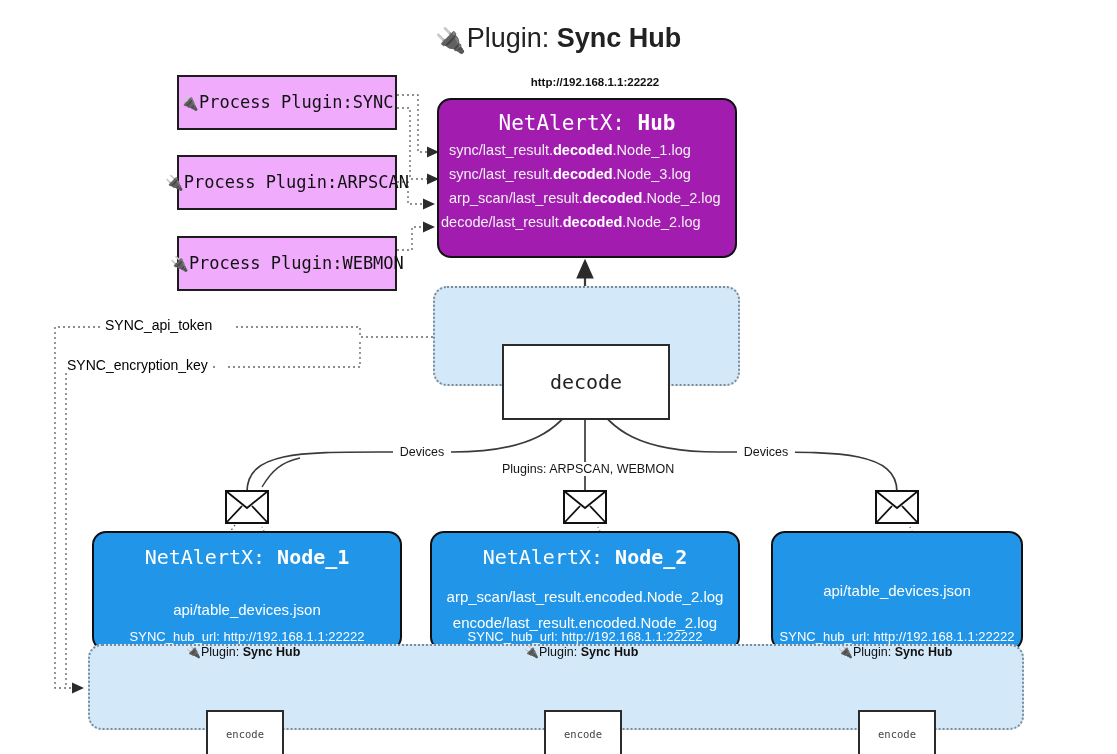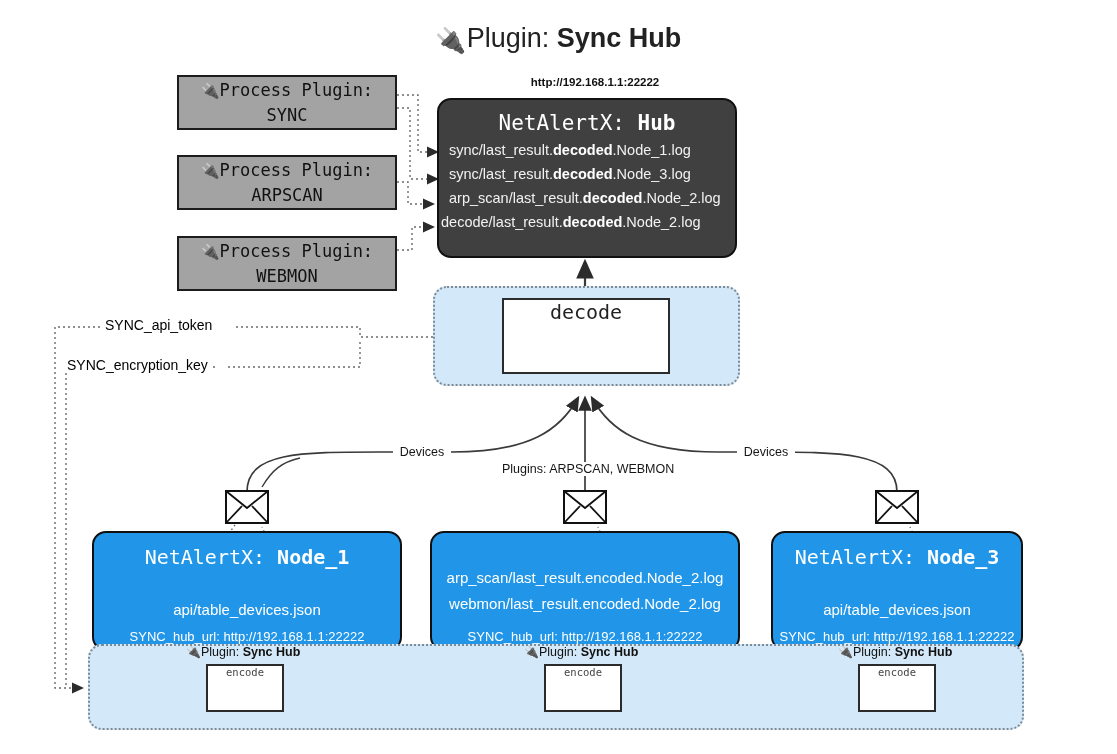--- a/index.html
+++ b/index.html
@@ -23,39 +23,39 @@
     line-height:44px;
     color:#222;
     white-space:nowrap;
   }
   #title .plug{font-size:25px;display:inline-block;transform:translateY(2px);}
   #title .lead{font-weight:400;}
   #title .strong{font-weight:bold;}
 
   
   .procbox{
-    background:#a3a3a3;
+    background:#f0abfc;
     border:2px solid #1c1c1c;
     font-family:"DejaVu Sans Mono","Liberation Mono",monospace;
     font-size:17px;
     color:#111;
     text-align:center;
     display:flex;
-    flex-direction:column;
+    flex-direction:row;
     align-items:center;
     justify-content:center;
     line-height:1.45;
   }
   .procbox .l1{white-space:nowrap;}
   .procbox .l2{white-space:nowrap;}
   .procbox .plug{font-size:15px;}
 
   
   #hub{
-    background:#404040;
+    background:#a21caf;
     border:2px solid #111;
     border-radius:14px;
     color:#ffffff;
     padding-top:8px;
   }
   #hub .hubtitle{
     font-family:"DejaVu Sans Mono","Liberation Mono",monospace;
     font-size:21px;
     text-align:center;
     line-height:30px;
@@ -81,22 +81,23 @@
 
   
   .bluebox{
     background:#d3e8f8;
     border:2px dotted #7c8b96;
     border-radius:14px;
   }
   .whitebox{
     background:#ffffff;
     border:2px solid #2b2b2b;
-    display:flex;align-items:flex-start;justify-content:center;
+    display:flex;align-items:center;justify-content:center;
     color:#333;
+    margin-top:46px;
   }
   #decodebox{
     font-family:"DejaVu Sans Mono","Liberation Mono",monospace;
     font-size:20px;
     color:#222;
   }
   .encodebox{
     font-family:"DejaVu Sans Mono","Liberation Mono",monospace;
     font-size:10.5px;
     color:#444;
@@ -290,31 +291,31 @@
     <div class="ntitle">
       <span>NetAlertX: </span><b>Node_1</b>
     </div>
     <div class="nbody">
       <div class="nline">api/table_devices.json</div>
     </div>
     <div class="nfoot">SYNC_hub_url: http://192.168.1.1:22222</div>
   </div>
 
   <div class="abs node" style="left:430px;top:517px;width:310px;height:120px;">
+    <div class="ntitle">
+      <span>NetAlertX: </span><b>Node_2</b>
+    </div>
     <div class="nbody">
       <div class="nline">arp_scan/last_result.encoded.Node_2.log</div>
-      <div class="nline">webmon/last_result.encoded.Node_2.log</div>
+      <div class="nline">encode/last_result.encoded.Node_2.log</div>
     </div>
     <div class="nfoot">SYNC_hub_url: http://192.168.1.1:22222</div>
   </div>
 
   <div class="abs node" style="left:771px;top:517px;width:252px;height:120px;">
-    <div class="ntitle">
-      <span>NetAlertX: </span><b>Node_3</b>
-    </div>
     <div class="nbody">
       <div class="nline">api/table_devices.json</div>
     </div>
     <div class="nfoot">SYNC_hub_url: http://192.168.1.1:22222</div>
   </div>
 
   <div class="abs bluebox" style="left:88px;top:644px;width:936px;height:86px;"></div>
 
   <div class="abs pluglabel" style="left:186px;top:645px;">
     <span class="plug">🔌</span><span>Plugin: </span><b>Sync Hub</b>

